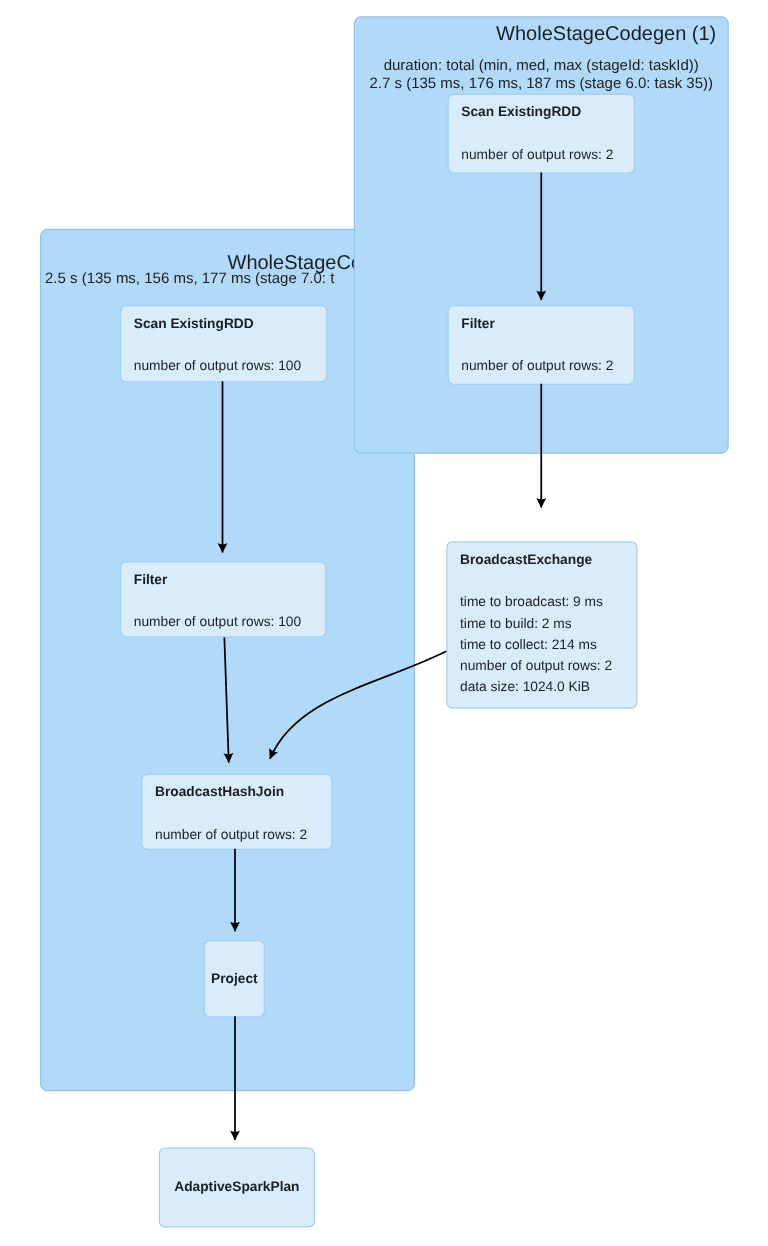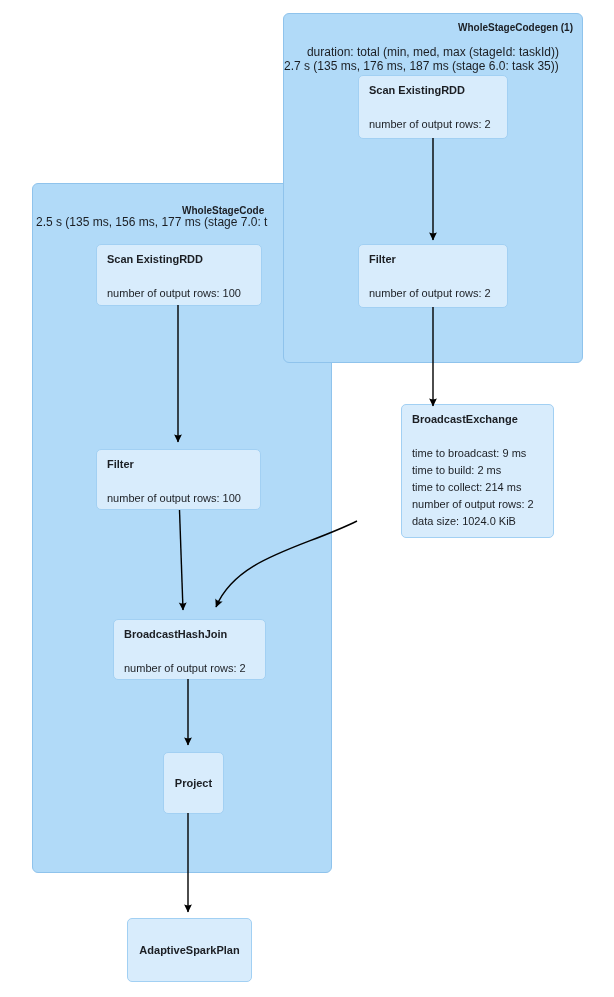--- a/index.html
+++ b/index.html
@@ -8,45 +8,45 @@
     --text-color:#1B1E23; --arrow-color:#000000; --page-bg:#FFFFFF;
   }
   *{box-sizing:border-box; margin:0; padding:0;}
   body{background:var(--page-bg); font-family:"Liberation Sans", sans-serif; color:var(--text-color);}
   .canvas{position:relative; width:614px; height:997px; background:var(--page-bg); overflow:hidden;}
 
   .cluster{position:absolute; border:1px solid var(--cluster-border); background:var(--cluster-fill); border-radius:6px;}
   #cluster-left{left:32px; top:183px; width:300px; height:690px; z-index:1;}
   #cluster-right{left:283px; top:13px; width:300px; height:350px; z-index:2;}
 
-  .cluster-title{position:absolute; font-size:10px; font-weight:bold; line-height:14px; white-space:nowrap;}
+  .cluster-title{position:absolute; font-size:16px; font-weight:normal; line-height:14px; white-space:nowrap;}
   .cluster-dur{position:absolute; font-size:12px; line-height:14px; white-space:nowrap;}
 
   #cluster-right .cluster-title{top:7px; right:9px; text-align:right;}
   #cluster-right .dur1{top:31px; left:0; width:100%; text-align:center;}
-  #cluster-right .dur2{top:45px; left:0; width:100%; }
+  #cluster-right .dur2{top:45px; left:0; width:100%; text-align:center;}
 
   #cluster-left .cluster-title{top:8px; left:149px;margin-top:12px;}
   #cluster-left .dur1{top:28px; left:29px;}
   #cluster-left .dur2{top:31px; left:3px;}
 
   .node{position:absolute; background:var(--node-fill); border:1px solid var(--node-border);
         border-radius:5px; padding:6px 10px; font-size:11px; line-height:17px; overflow:hidden;}
   .node-title{font-weight:bold; white-space:nowrap;}
   .node-metrics{margin-top:17px;}
   .metric{white-space:nowrap;}
   .node.center{display:flex; align-items:center; justify-content:center; padding:0;}
 
   #node-scan1{left:74px; top:61px; width:150px; height:64px;}
   #node-filter1{left:74px; top:230px; width:150px; height:64px;}
   #node-scan2{left:63px; top:60px; width:166px; height:62px;}
   #node-filter2{left:63px; top:265px; width:165px; height:61px;}
   #node-bhj{left:80px; top:435px; width:153px; height:61px;}
-  #node-project{left:130px; top:568px; width:61px; height:62px;}
-  #node-be{left:357px; top:404px; width:153px; height:134px; z-index:2;margin-left:44px;}
+  #node-project{left:130px; top:568px; width:49px; height:62px;}
+  #node-be{left:357px; top:433px; width:153px; height:134px; z-index:2;}
   #node-asp{left:127px; top:918px; width:125px; height:64px;justify-content:center;}
 
   svg.edges{position:absolute; left:0; top:0; z-index:10; pointer-events:none;}
   svg.edges path.edge{fill:none; stroke:var(--arrow-color); stroke-width:1.4px;}
   svg.edges marker path{fill:var(--arrow-color); stroke:none;}
 </style>
 </head>
 <body>
 
 <div class="canvas">

